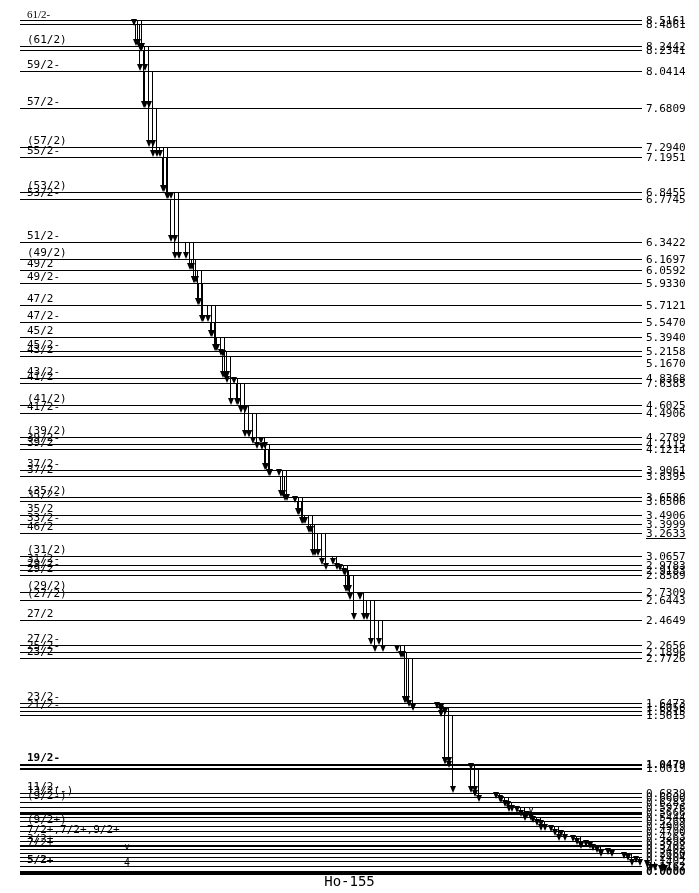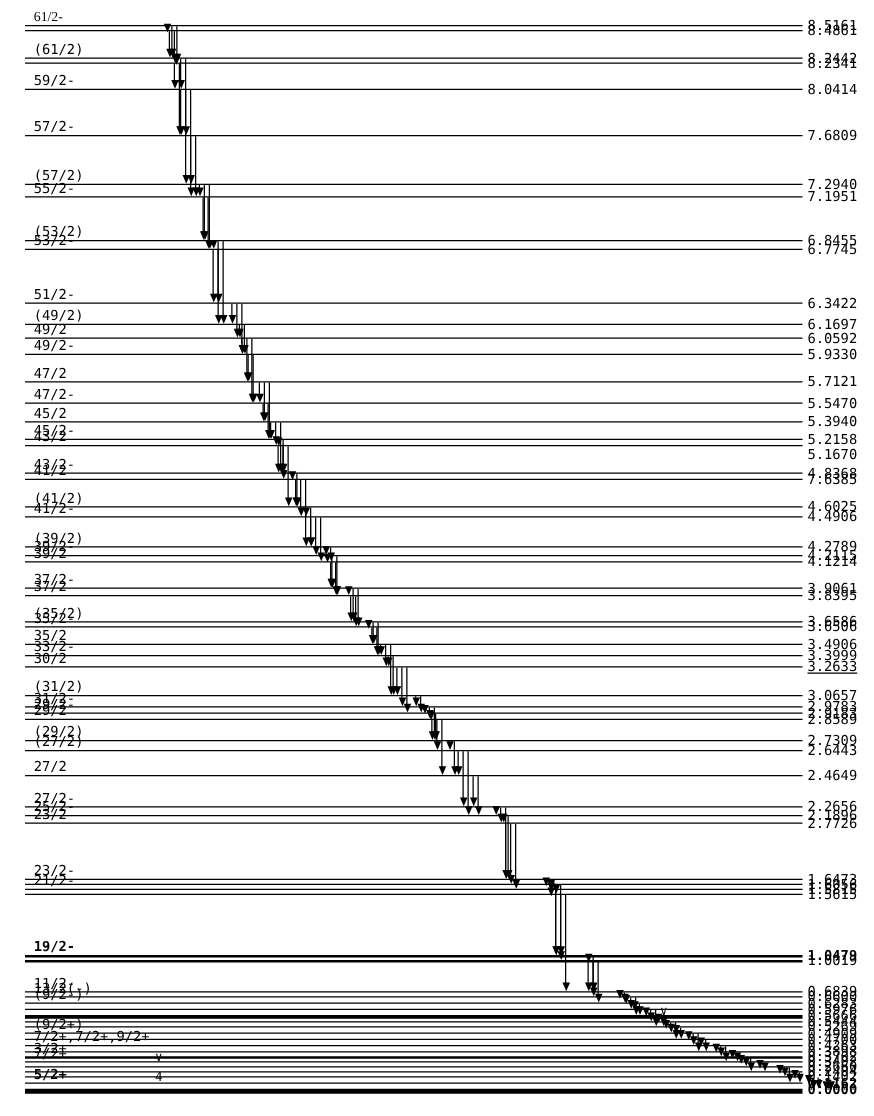--- a/index.html
+++ b/index.html
@@ -43,20 +43,21 @@
   .scheme-title{
     position:absolute;left:0;top:873px;width:699px;
     text-align:center;
     font-size:14px;color:#000;
   }
 </style>
 </head>
 <body>
 
 <div id="scheme">
+  <div class="scheme-title">Ho-155</div>
 <div class="level-line" style="top: 20px;"></div>
     <div class="level-label" style="top: 8px; font-family: Liberation Serif, serif;">61/2-</div>
     <div class="level-energy" style="top: 15px;">8.5161</div>
     <div class="level-line" style="top: 24px;"></div>
     <div class="level-energy" style="top: 19px;">8.4861</div>
     <div class="level-line" style="top: 46px;"></div>
     <div class="level-label" style="top: 34px;">(61/2)</div>
     <div class="level-energy" style="top: 41px;">8.2442</div>
     <div class="level-line" style="top: 50px;"></div>
     <div class="level-energy" style="top: 45px;">8.2341</div>
@@ -138,21 +139,21 @@
     <div class="level-line" style="top: 501px;"></div>
     <div class="level-label" style="top: 489px;">35/2-</div>
     <div class="level-energy" style="top: 496px;">3.6506</div>
     <div class="level-line" style="top: 515px;"></div>
     <div class="level-label" style="top: 503px;">35/2</div>
     <div class="level-energy" style="top: 510px;">3.4906</div>
     <div class="level-line" style="top: 524px;"></div>
     <div class="level-label" style="top: 512px;">33/2-</div>
     <div class="level-energy" style="top: 519px;">3.3999</div>
     <div class="level-line" style="top: 533px;"></div>
-    <div class="level-label" style="top: 521px;">30/2</div>
+    <div class="level-label" style="top: 521px;">46/2</div>
     <div class="level-energy" style="top: 528px; text-decoration: underline;">3.2633</div>
     <div class="level-line" style="top: 556px;"></div>
     <div class="level-label" style="top: 544px;">(31/2)</div>
     <div class="level-energy" style="top: 551px;">3.0657</div>
     <div class="level-line" style="top: 565px;"></div>
     <div class="level-label" style="top: 553px;">31/2-</div>
     <div class="level-energy" style="top: 560px;">2.9783</div>
     <div class="level-line" style="top: 570px;"></div>
     <div class="level-label" style="top: 558px;">29/2-</div>
     <div class="level-energy" style="top: 565px;">2.9183</div>

